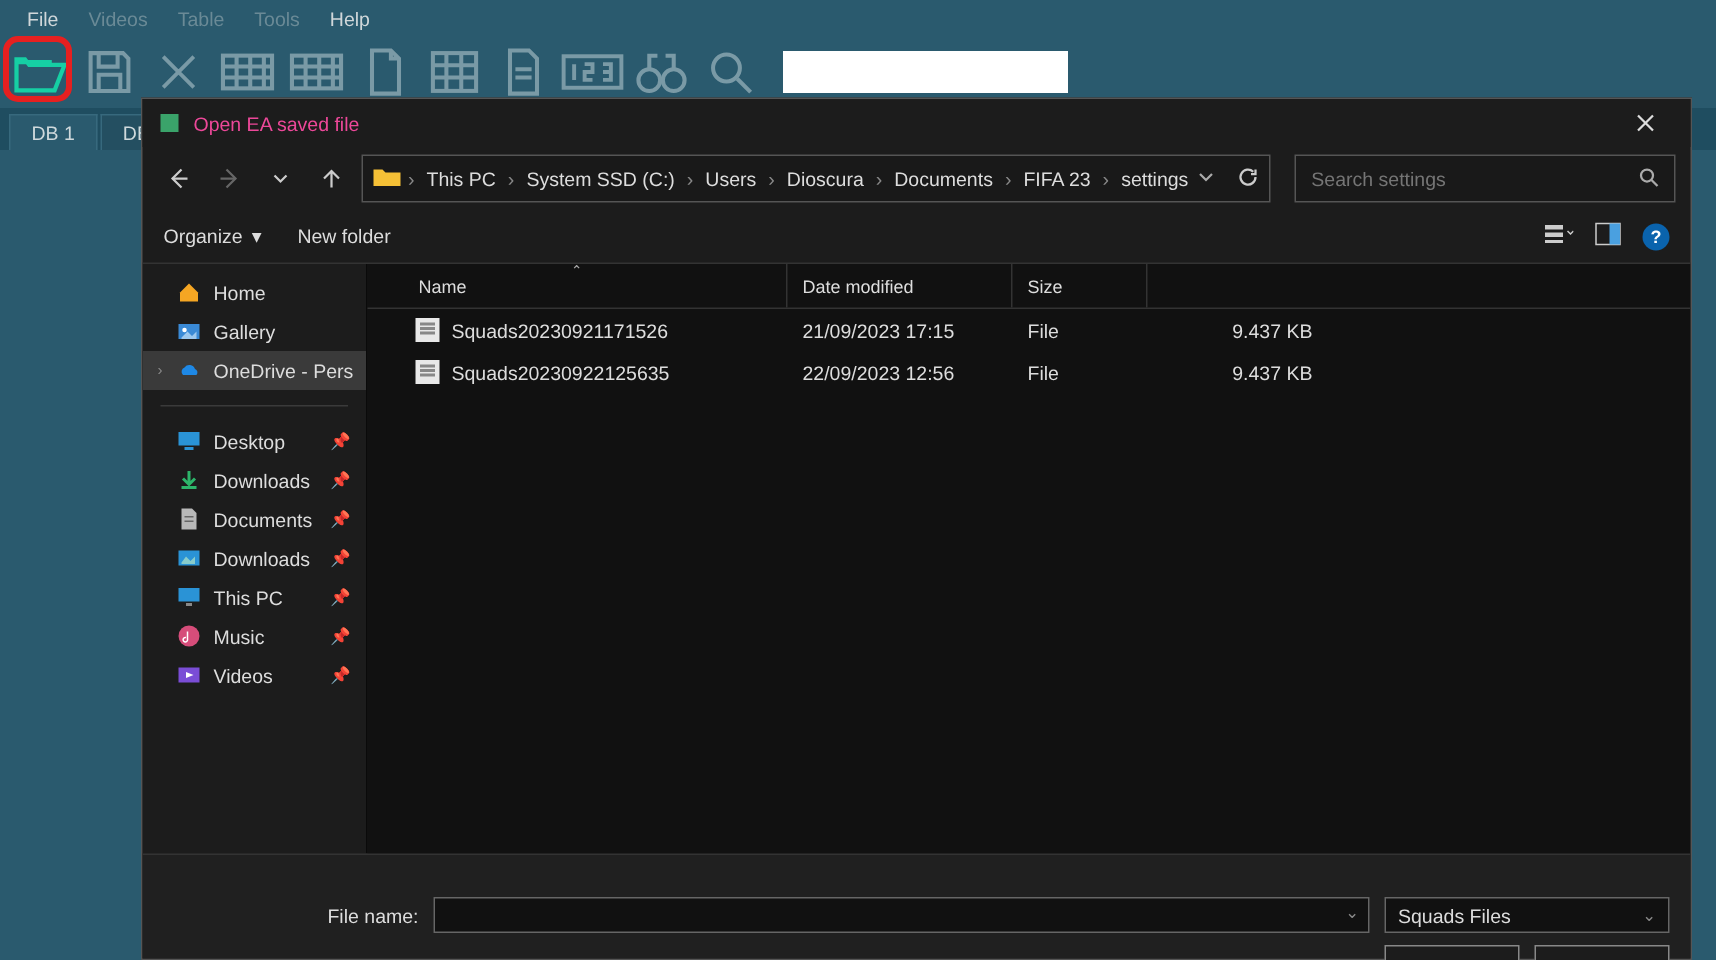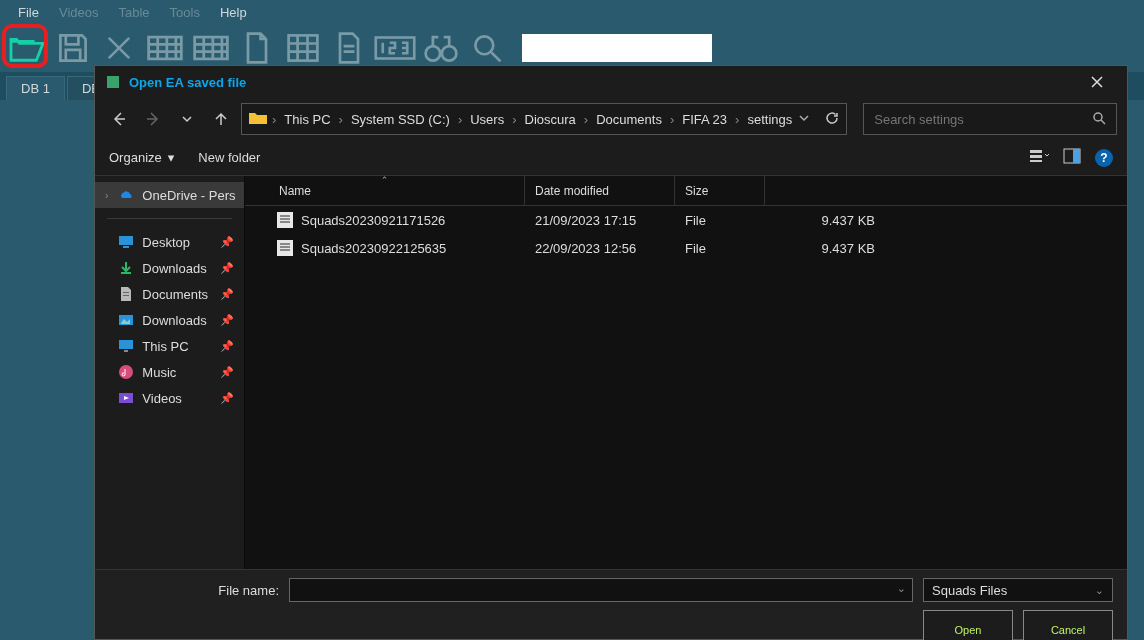--- a/index.html
+++ b/index.html
@@ -18,21 +18,21 @@
   .open-folder-icon svg path { stroke:#16cfa4; stroke-width:3; fill:none; }
   .toolbar-search { width:190px; height:28px; background:#fff; margin-left:10px; }
 
   
   .tabbar { height: 28px; background: #1f4d60; display:flex; align-items:flex-end; padding:0 6px; font-size:13px; color:#cfd9dc;}
   .tabbar .tab { padding:4px 14px; background:#2a5a6e; border:1px solid #37697d; border-bottom:none; margin-right:2px;}
   .tabbar .tab.inactive { background:#244f61; }
 
   
   .dialog { position:absolute; left:94px; top:65px; width:1034px; height:575px; background:#1c1c1c; border:1px solid #555; display:flex; flex-direction:column; }
-  .titlebar { height:32px; background:#1c1c1c; display:flex; align-items:center; padding:0 10px; color:#0ea5e9; font-size:13px;font-weight:bold; }
+  .titlebar { height:32px; background:#1c1c1c; display:flex; align-items:center; padding:0 10px; color:#ec4899; font-size:13px; }
   .titlebar .app-icon { width:16px; height:16px; margin-right:8px; display:inline-flex; }
   .titlebar .close { margin-left:auto; width:40px; height:32px; display:flex; align-items:center; justify-content:center; color:#ddd; }
 
   
   .navrow { height:42px; display:flex; align-items:center; padding:0 10px; gap:6px; }
   .navbtn { width:28px; height:28px; display:flex; align-items:center; justify-content:center; color:#ccc; }
   .navbtn.disabled { color:#666; }
   .addrbar { flex:0 0 600px; height:32px; border:1px solid #555; background:#191919; display:flex; align-items:center; padding:0 6px; font-size:13px; color:#ddd; gap:2px; }
   .addrbar .folder-ic { width:20px; height:18px; display:inline-flex; }
   .crumb { padding:0 4px; white-space:nowrap; }
@@ -72,21 +72,21 @@
   .frow .c { padding:0 10px; }
   .frow .c-name { flex:0 0 280px; display:flex; align-items:center; gap:8px;}
   .frow .c-date { flex:0 0 150px; }
   .frow .c-type { flex:0 0 120px; }
   .frow .c-size { flex:0 0 90px; text-align:right;}
   .file-ic { width:16px; height:16px; background:#e8e8e8; display:inline-flex; position:relative;}
   .file-ic::after{content:""; position:absolute; top:3px; left:3px; right:3px; height:2px; background:#888; box-shadow:0 3px 0 #888, 0 6px 0 #888;}
 
   
   .footer { height:70px; background:#202020; border-top:1px solid #333; padding:8px 14px; display:flex; flex-direction:column; gap:8px;}
-  .fn-row { display:flex; align-items:center; gap:10px; }
+  .fn-row { display:flex; align-items:center; gap:10px;margin-top:20px; }
   .fn-label { color:#ddd; font-size:13px; width:170px; text-align:right;}
   .fn-input { flex:1; height:24px; background:#111; border:1px solid #666; }
   .fn-select { width:190px; height:24px; background:#111; border:1px solid #666; color:#ddd; font-size:13px; padding:0 8px; display:flex; align-items:center; justify-content:space-between;}
   .btn-row { display:flex; justify-content:flex-end; gap:10px; }
   .dlg-btn { width:90px; height:40px; border:1px solid #888; background:#1c1c1c; color:#bef264; font-size:11px; display:flex; align-items:center; justify-content:center;}
 </style>
 </head>
 <body>
 
 <div class="menubar">
@@ -262,20 +262,40 @@
       <span><svg width="18" height="16" viewBox="0 0 18 16">
             <rect x="1" y="1" width="16" height="14" stroke="#ccc" fill="none"></rect>
             <rect x="10" y="1" width="7" height="14" fill="#4aa0e0"></rect>
           </svg></span>
       <span class="help-circle">?</span>
     </div>
   </div>
 
   <div class="body">
     <div class="sidebar" id="sidebar">
+        <div class="sb-item">
+          <span class="chev" style="visibility:hidden">›</span>
+          <span class="sb-icon">
+            <svg width="16" height="16" viewBox="0 0 16 16">
+              <path d="M2 8 L8 2 L14 8 V14 H2 Z" fill="#f5a623"></path>
+            </svg>
+          </span>
+          <span>Home</span>
+        </div>
+        <div class="sb-item">
+          <span class="chev" style="visibility:hidden">›</span>
+          <span class="sb-icon">
+            <svg width="16" height="16" viewBox="0 0 16 16">
+              <rect x="1" y="3" width="14" height="10" fill="#3a8ad6"></rect>
+              <circle cx="5" cy="7" r="1.5" fill="#fff"></circle>
+              <path d="M3 12 L7 8 L10 11 L13 8 V13 H3 Z" fill="#9cc8ef"></path>
+            </svg>
+          </span>
+          <span>Gallery</span>
+        </div>
         <div class="sb-item selected">
           <span class="chev">›</span>
           <span class="sb-icon">
             <svg width="16" height="16" viewBox="0 0 16 12">
               <path d="M4 9 A3 3 0 0 1 5 4 A4 4 0 0 1 12 5 A2.5 2.5 0 0 1 13 9 Z" fill="#1e88e5"></path>
             </svg>
           </span>
           <span>OneDrive - Pers</span>
         </div>
         <div class="sb-sep"></div>

